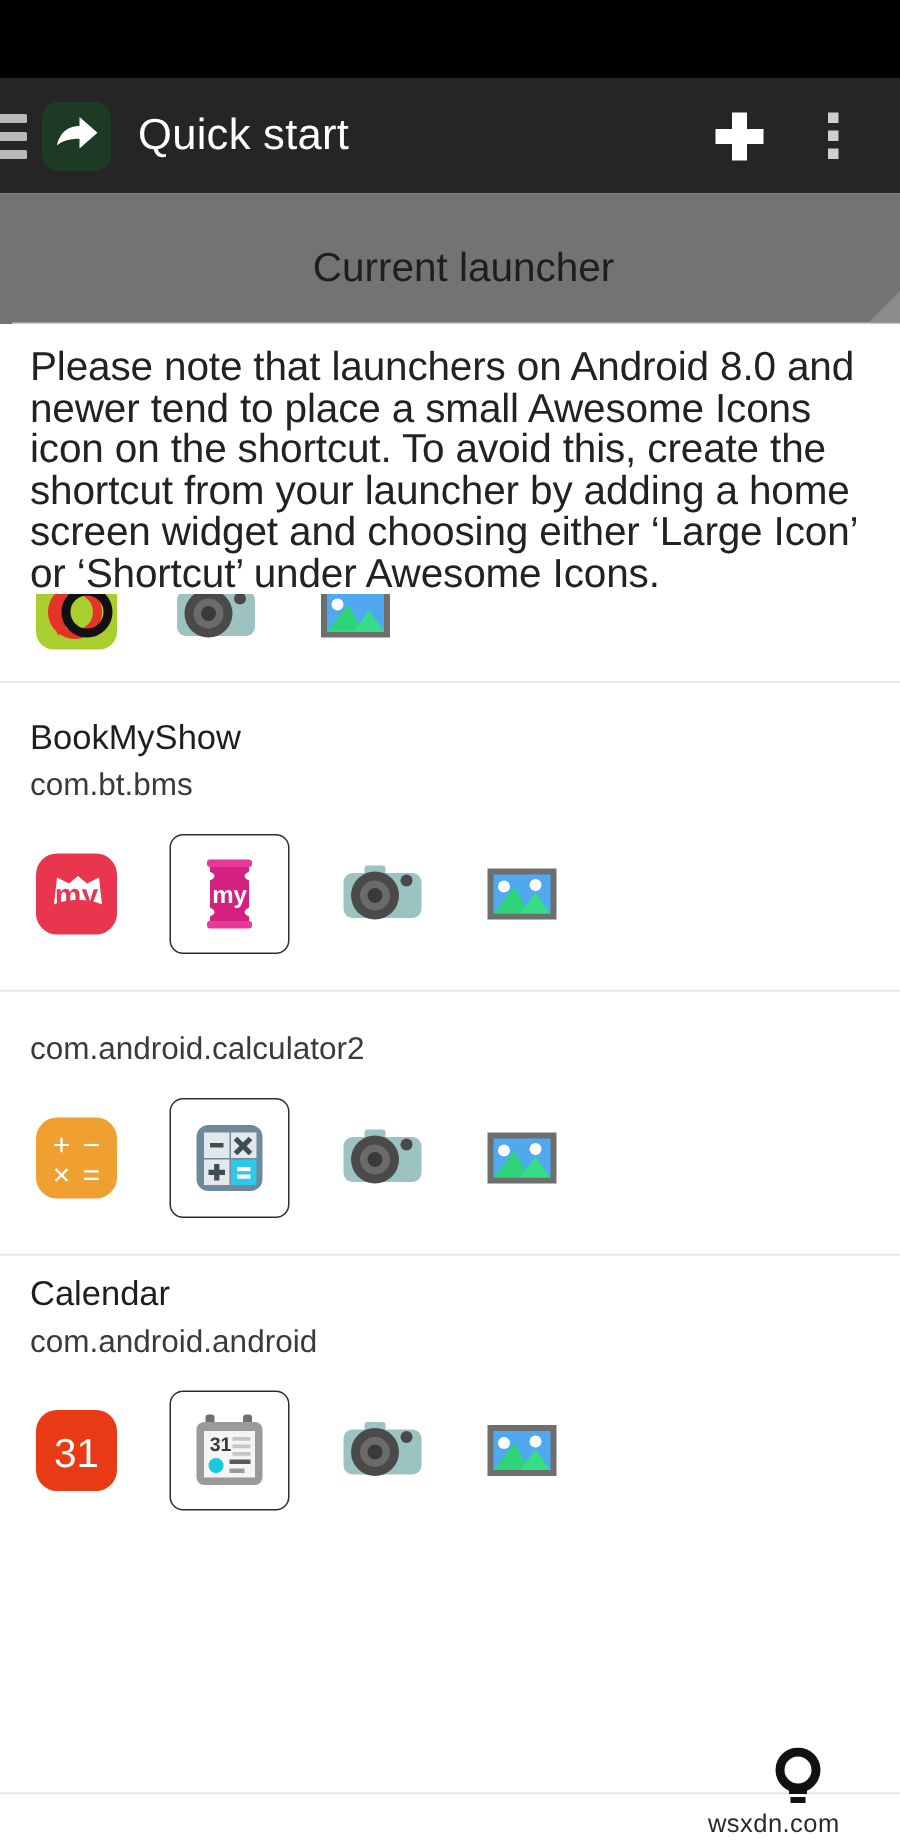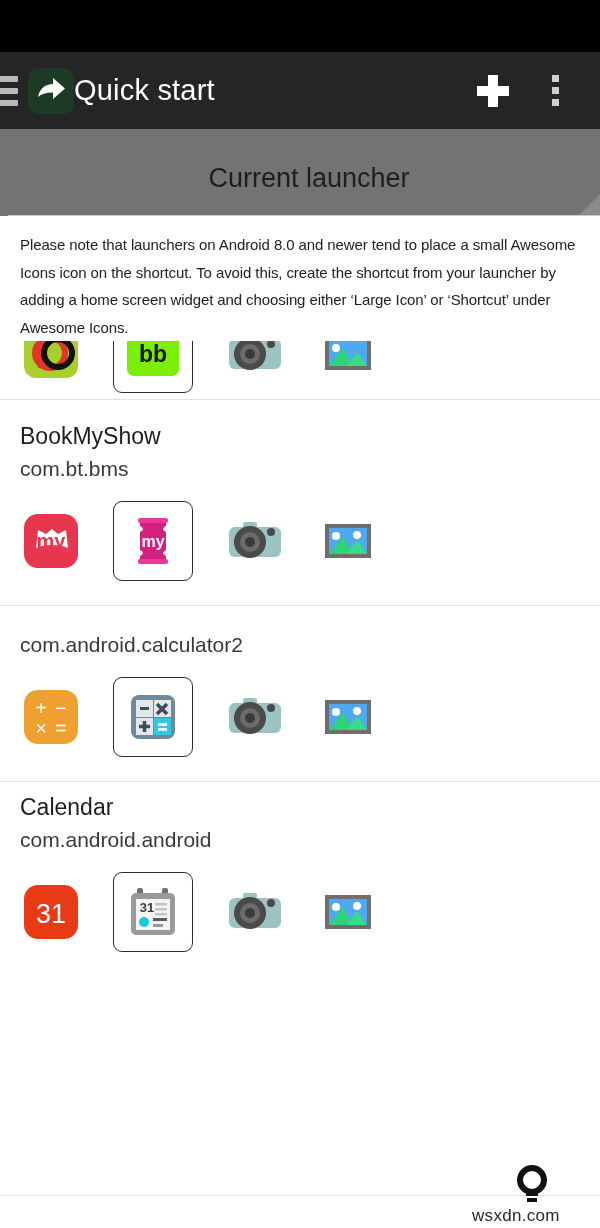--- a/index.html
+++ b/index.html
@@ -62,20 +62,21 @@
     flex: 0 0 auto;
     display: flex;
     align-items: center;
     justify-content: center;
   }
   .app-icon svg { display: block; }
 
   .toolbar-title {
     color: #ffffff;
     font-size: 29px;
+    margin-left: 18px;
     white-space: nowrap;
     letter-spacing: 0.2px;
     font-weight: 400;
     flex: 1 1 auto;
   }
 
   .tb-action {
     flex: 0 0 auto;
     display: flex;
     align-items: center;
@@ -132,21 +133,21 @@
     position: absolute;
     right: 0;
     bottom: 1px;
     width: 0; height: 0;
     border-left: 21px solid transparent;
     border-bottom: 21px solid #8b8b8b;
   }
 
   
   .note {
-    font-size: 15px;
+    font-size: 27px;
     line-height: 27.5px;
     color: #222222;
     padding: 15px 18px 0 20px;
     letter-spacing: -0.1px;
   }
 
   
   .app-row {
     position: relative;
     padding: 0 0 0 20px;
@@ -266,26 +267,20 @@
   <div class="note">Please note that launchers on Android 8.0 and newer tend to place a small Awesome Icons icon on the shortcut. To avoid this, create the shortcut from your launcher by adding a home screen widget and choosing either ‘Large Icon’ or ‘Shortcut’ under Awesome Icons.</div>
 
   <div class="app-row partial-strip">
     <div class="icon-strip">
       <div class="icon-slot">
         <svg class="svg-icon" width="58" height="58" viewBox="0 0 58 58">
           <rect x="2" y="4" width="54" height="50" rx="12" fill="#a8cf2e"></rect>
           <path d="M16 14 L16 44 L22 44 L22 14 Z" fill="#e5332a"></path>
           <circle cx="28" cy="29" r="15" fill="none" stroke="#e5332a" stroke-width="6"></circle>
           <circle cx="36" cy="29" r="14" fill="none" stroke="#111111" stroke-width="6"></circle>
-        </svg>
-      </div>
-      <div class="icon-slot boxed">
-        <svg class="svg-icon" width="58" height="58" viewBox="0 0 58 58">
-          <rect x="3" y="6" width="52" height="46" rx="7" fill="#7aee05"></rect>
-          <text x="29" y="38" font-family="Liberation Sans, sans-serif" font-size="23" font-weight="bold" fill="#111111" text-anchor="middle">bb</text>
         </svg>
       </div>
       <div class="icon-slot">
         <svg class="svg-icon" width="58" height="58" viewBox="0 0 58 58">
           <rect x="3" y="15" width="52" height="30" rx="6" fill="#9dc2c2"></rect>
           <rect x="17" y="10" width="14" height="6" rx="2" fill="#9dc2c2"></rect>
           <circle cx="24" cy="30" r="16" fill="#4a4a4a"></circle>
           <circle cx="24" cy="30" r="10" fill="#6b6b6b"></circle>
           <circle cx="24" cy="30" r="5" fill="#3a3a3a"></circle>
           <circle cx="45" cy="20" r="4" fill="#4a4a4a"></circle>

